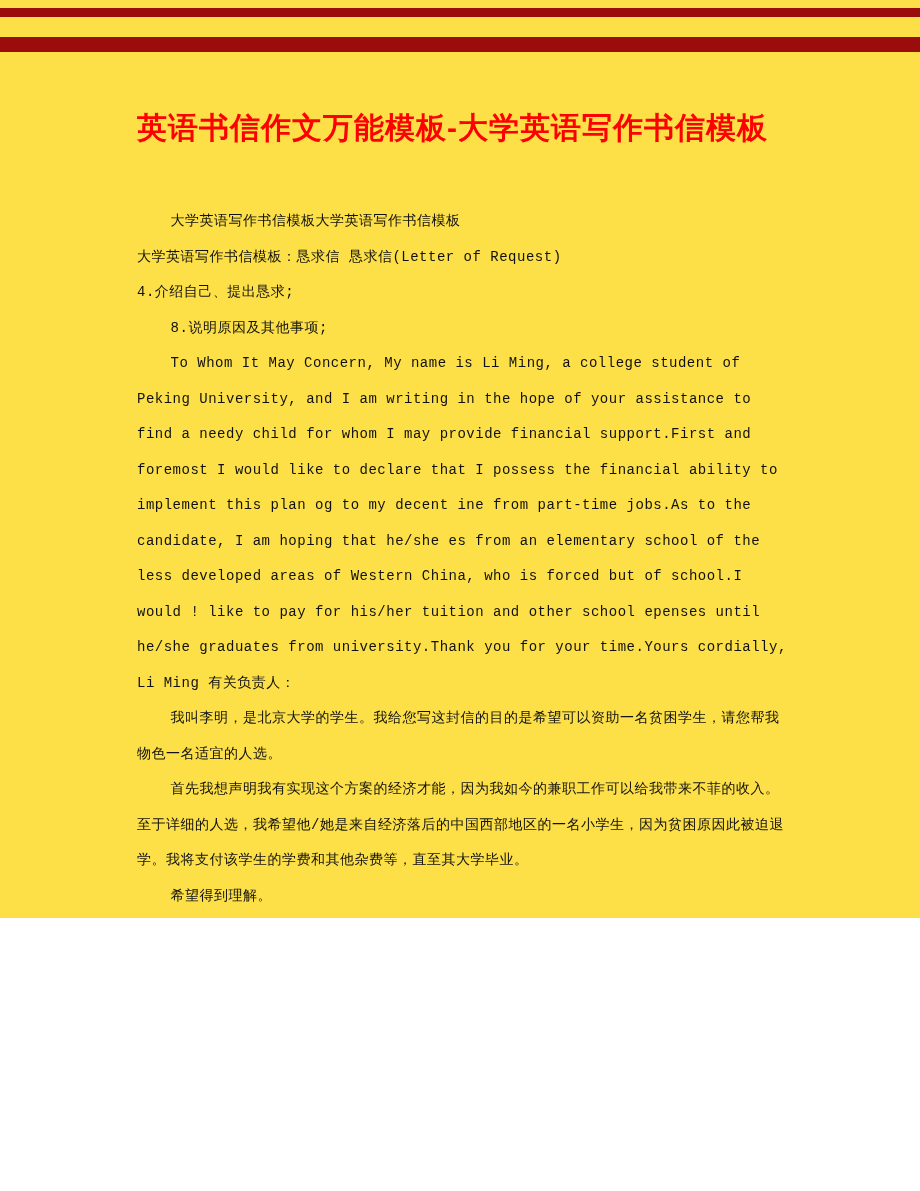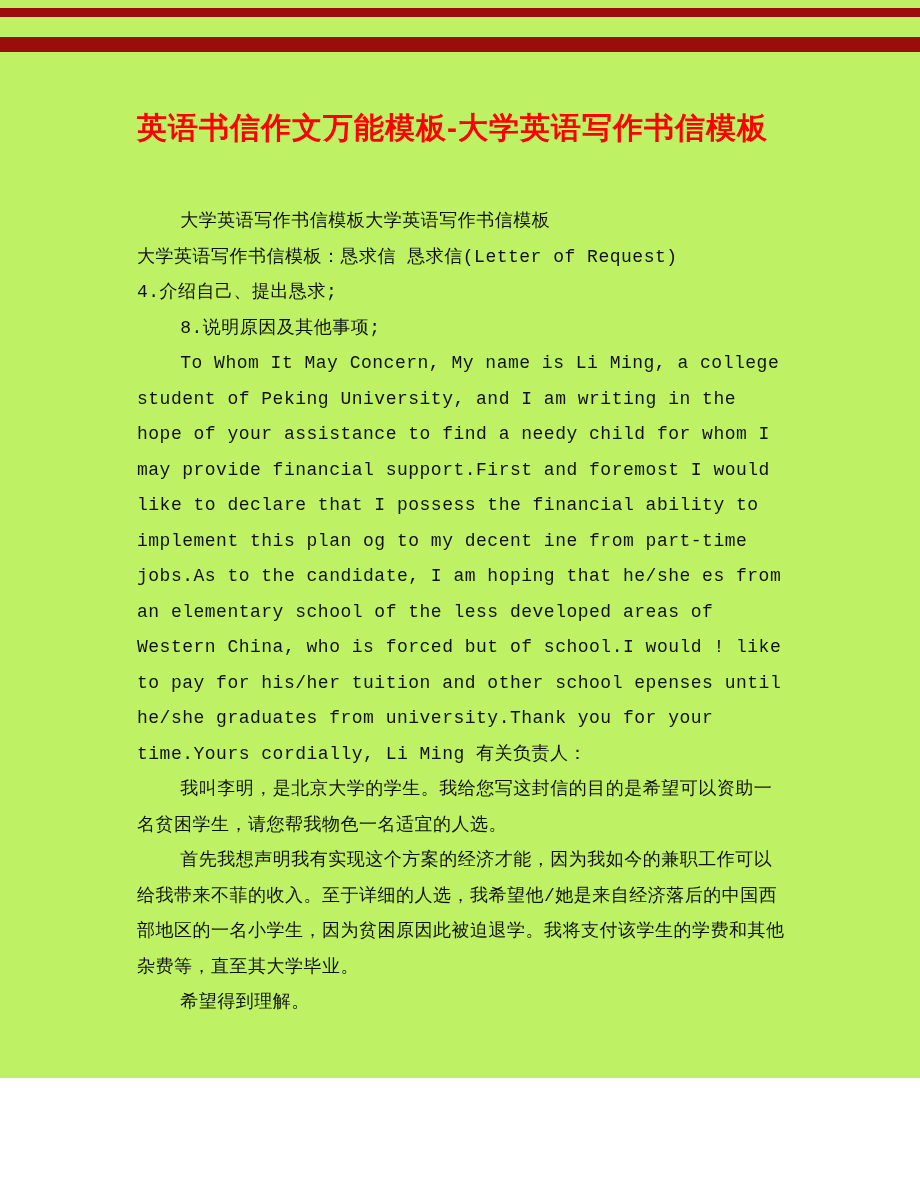--- a/index.html
+++ b/index.html
@@ -4,22 +4,22 @@
 <style>
   * { margin: 0; padding: 0; box-sizing: border-box; }
 
   html, body {
     background: #ffffff;
   }
 
   .page {
     position: relative;
     width: 920px;
-    height: 1078px;
-    background: #bef264;
+    height: 918px;
+    background: #fde047;
     overflow: hidden;
     font-family: "Liberation Mono", "DejaVu Sans Mono", monospace;
   }
 
   .top-bar {
     width: 100%;
     background: var(--top-bar, #9b0d0d);
   }
   .top-bar.bar-1 {
     margin-top: 8px;
@@ -42,21 +42,21 @@
     line-height: 1.2;
     color: var(--title-color, #ff0000);
     letter-spacing: 1px;
   }
 
   .paragraphs {
     margin-top: 58px;
   }
 
   .para {
-    font-size: 18px;
+    font-size: 14px;
     line-height: 35.5px;
     color: #111111;
     text-align: left;
     word-break: break-word;
     letter-spacing: 0.5px;
   }
 
   .para.indent {
     text-indent: 2.4em;
   }

